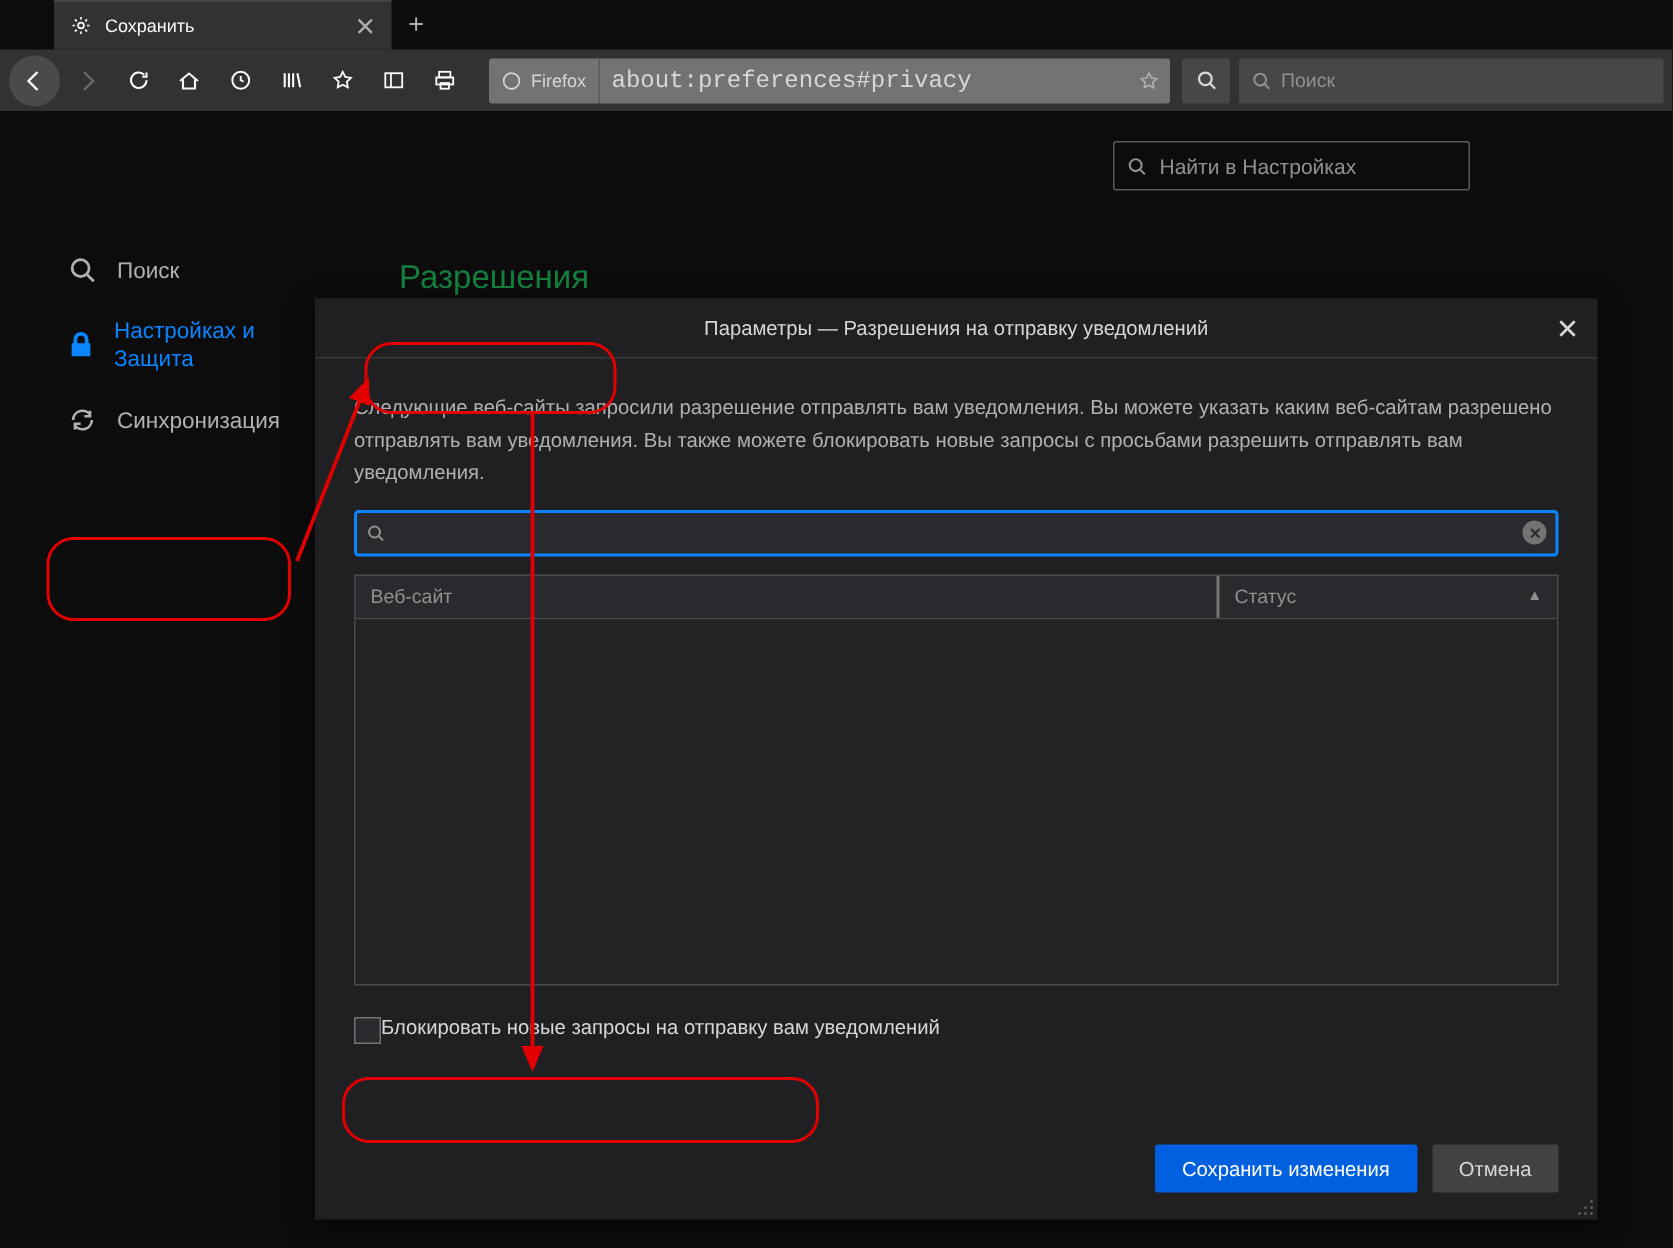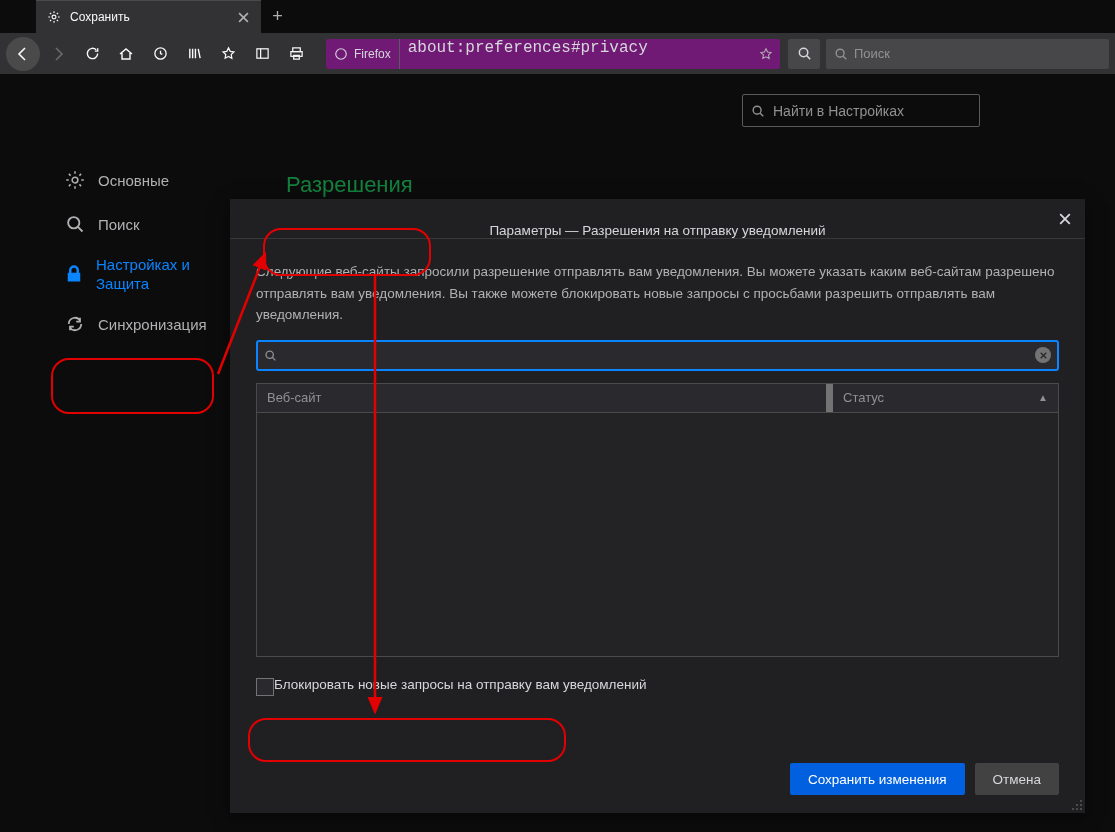--- a/index.html
+++ b/index.html
@@ -53,23 +53,24 @@
 }
 .nav-btn.disabled { color: #6a6a6a; }
 .back-btn {
   width: 34px; height: 34px;
   border-radius: 50%;
   background: #4a4a4a;
 }
 .url-bar {
   flex: 0 0 454px;
   height: 30px;
-  background: #701a75;
-  border-radius: 2px;
-  display: flex;
+  background: #737373;
+  border-radius: 2px;
+  display: flex;
+  align-items: center;
   margin: 0 4px;
   overflow: hidden;
 }
 .url-identity {
   display: flex; align-items: center;
   padding: 0 8px; gap: 6px;
   color: #d7d7db;
   font-size: 12px;
   border-right: 1px solid #5a5a5c;
   height: 100%;
@@ -101,21 +102,20 @@
   color: #919192;
   font-size: 13px;
   margin-left: 2px;
 }
 
 
 .content {
   position: relative;
   height: calc(832px - 74px);
   background: #0c0c0d;
-  margin-left: 20px;
 }
 
 
 .settings-search {
   position: absolute;
   top: 20px;
   right: 135px;
   width: 238px;
   height: 33px;
   border: 1px solid #5a5a5c;
@@ -166,21 +166,21 @@
   left: 210px;
   top: 125px;
   width: 855px;
   height: 614px;
   background: #202023;
   box-shadow: 0 4px 16px rgba(0,0,0,0.5);
 }
 .dialog-header {
   height: 40px;
   display: flex;
-  align-items: flex-end;
+  align-items: center;
   justify-content: center;
   position: relative;
   color: #d7d7db;
   font-size: 13.5px;
   border-bottom: 1px solid #383838;
 }
 .dialog-close {
   position: absolute;
   right: 8px;
   top: 8px;
@@ -232,21 +232,21 @@
   background: #2a2a2e;
   border: 1px solid #4a4a4a;
   display: flex;
 }
 .th {
   padding: 0 10px;
   display: flex;
   align-items: center;
   font-size: 13px;
   color: #919192;
-  border-right: 7px solid #737373;
+  border-right: 2px solid #737373;
 }
 .th-site { flex: 1; }
 .th-status { width: 225px; border-right: none; position: relative; }
 .sort-arrow { position: absolute; right: 10px; font-size: 10px; }
 .table-body {
   height: 244px;
   border: 1px solid #4a4a4a;
   border-top: none;
   background: #232326;
 }
@@ -440,29 +440,20 @@
     <svg width="14" height="14" viewBox="0 0 16 16" fill="none" stroke="#919192" stroke-width="1.6">
         <circle cx="7" cy="7" r="4.5"></circle>
         <path d="M10.5 10.5 14 14"></path>
       </svg>
     <span>Найти в Настройках</span>
   </div>
 
   <div class="sidebar">
     <div class="sidebar-item">
       <span class="sidebar-icon">
-        <svg width="20" height="20" viewBox="0 0 16 16" fill="none" stroke="#b1b1b3" stroke-width="1.2">
-            <circle cx="8" cy="8" r="2.3"></circle>
-            <path d="M8 1v2M8 13v2M15 8h-2M3 8H1M12.9 3.1l-1.4 1.4M4.5 11.5l-1.4 1.4M12.9 12.9l-1.4-1.4M4.5 4.5 3.1 3.1"></path>
-          </svg>
-      </span>
-      <span class="sidebar-label">Основные</span>
-    </div>
-    <div class="sidebar-item">
-      <span class="sidebar-icon">
         <svg width="20" height="20" viewBox="0 0 16 16" fill="none" stroke="#b1b1b3" stroke-width="1.5">
             <circle cx="7" cy="7" r="4.5"></circle>
             <path d="M10.5 10.5 14 14"></path>
           </svg>
       </span>
       <span class="sidebar-label">Поиск</span>
     </div>
     <div class="sidebar-item active multiline" style="height:56px">
       <span class="sidebar-icon">
         <svg width="20" height="20" viewBox="0 0 16 16" fill="#0a84ff">

